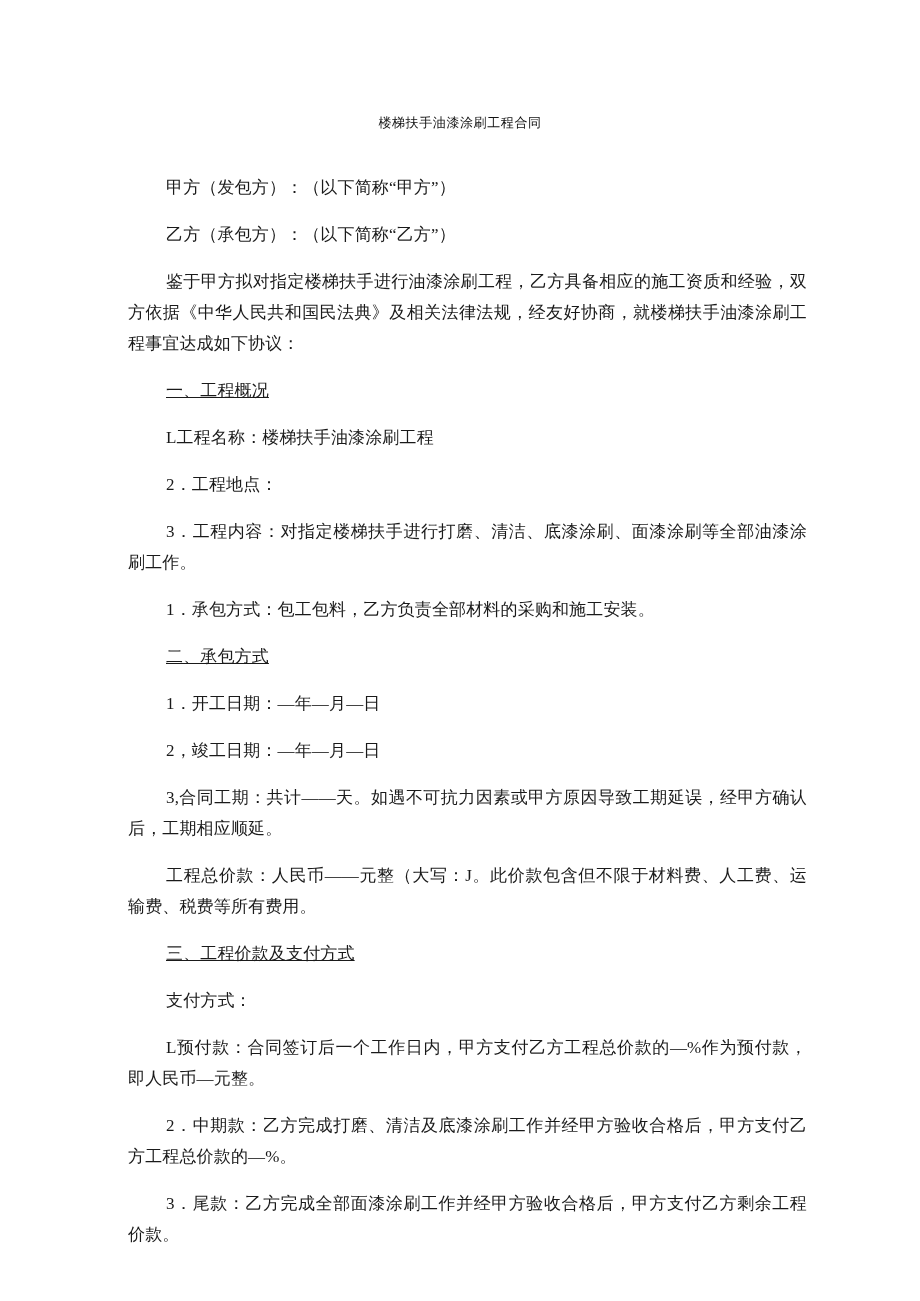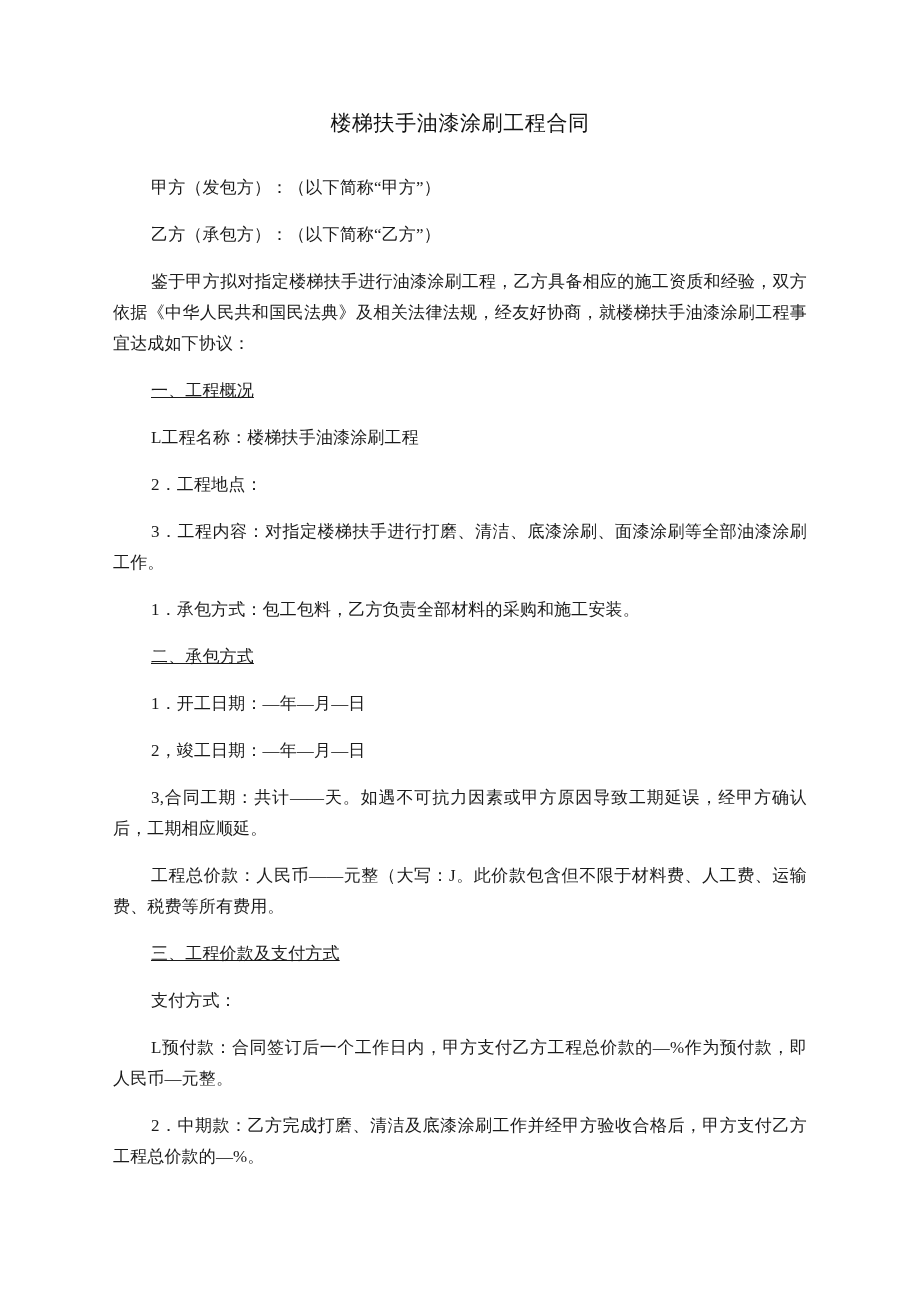--- a/index.html
+++ b/index.html
@@ -22,33 +22,33 @@
   }
 
   .doc-body {
     position: absolute;
     left: 113px;
     top: 108px;
     width: 694px;
   }
 
   .doc-title {
-    font-size: 21px;
+    font-size: 13px;
     line-height: 30px;
     text-align: center;
     font-weight: normal;
     letter-spacing: 0.6px;
     margin: 0 0 34px 0;
     color: #111111;
   }
 
   .para {
     font-size: 17px;
     line-height: 31px;
-    margin: 0 0 16px 0;
+    margin: 0 0 16px 15px;
     text-align: justify;
     text-justify: inter-ideograph;
     letter-spacing: 0.15px;
     color: #1a1a1a;
   }
 
   .para.indent {
     text-indent: 38px;
   }
 
@@ -80,15 +80,16 @@
     <p class="para heading">二、承包方式</p>
     <p class="para indent">1．开工日期：—年—月—日</p>
     <p class="para indent">2，竣工日期：—年—月—日</p>
     <p class="para indent">3,合同工期：共计——天。如遇不可抗力因素或甲方原因导致工期延误，经甲方确认后，工期相应顺延。</p>
 
     <p class="para indent">工程总价款：人民币——元整（大写：J。此价款包含但不限于材料费、人工费、运输费、税费等所有费用。</p>
     <p class="para heading">三、工程价款及支付方式</p>
     <p class="para indent">支付方式：</p>
     <p class="para indent">L预付款：合同签订后一个工作日内，甲方支付乙方工程总价款的—%作为预付款，即人民币—元整。</p>
     <p class="para indent">2．中期款：乙方完成打磨、清洁及底漆涂刷工作并经甲方验收合格后，甲方支付乙方工程总价款的—%。</p>
+    <p class="para indent">3．尾款：乙方完成全部面漆涂刷工作并经甲方验收合格后，甲方支付乙方剩余工程价款。</p>
 
   </div>
 </div>
 
 </body></html>

